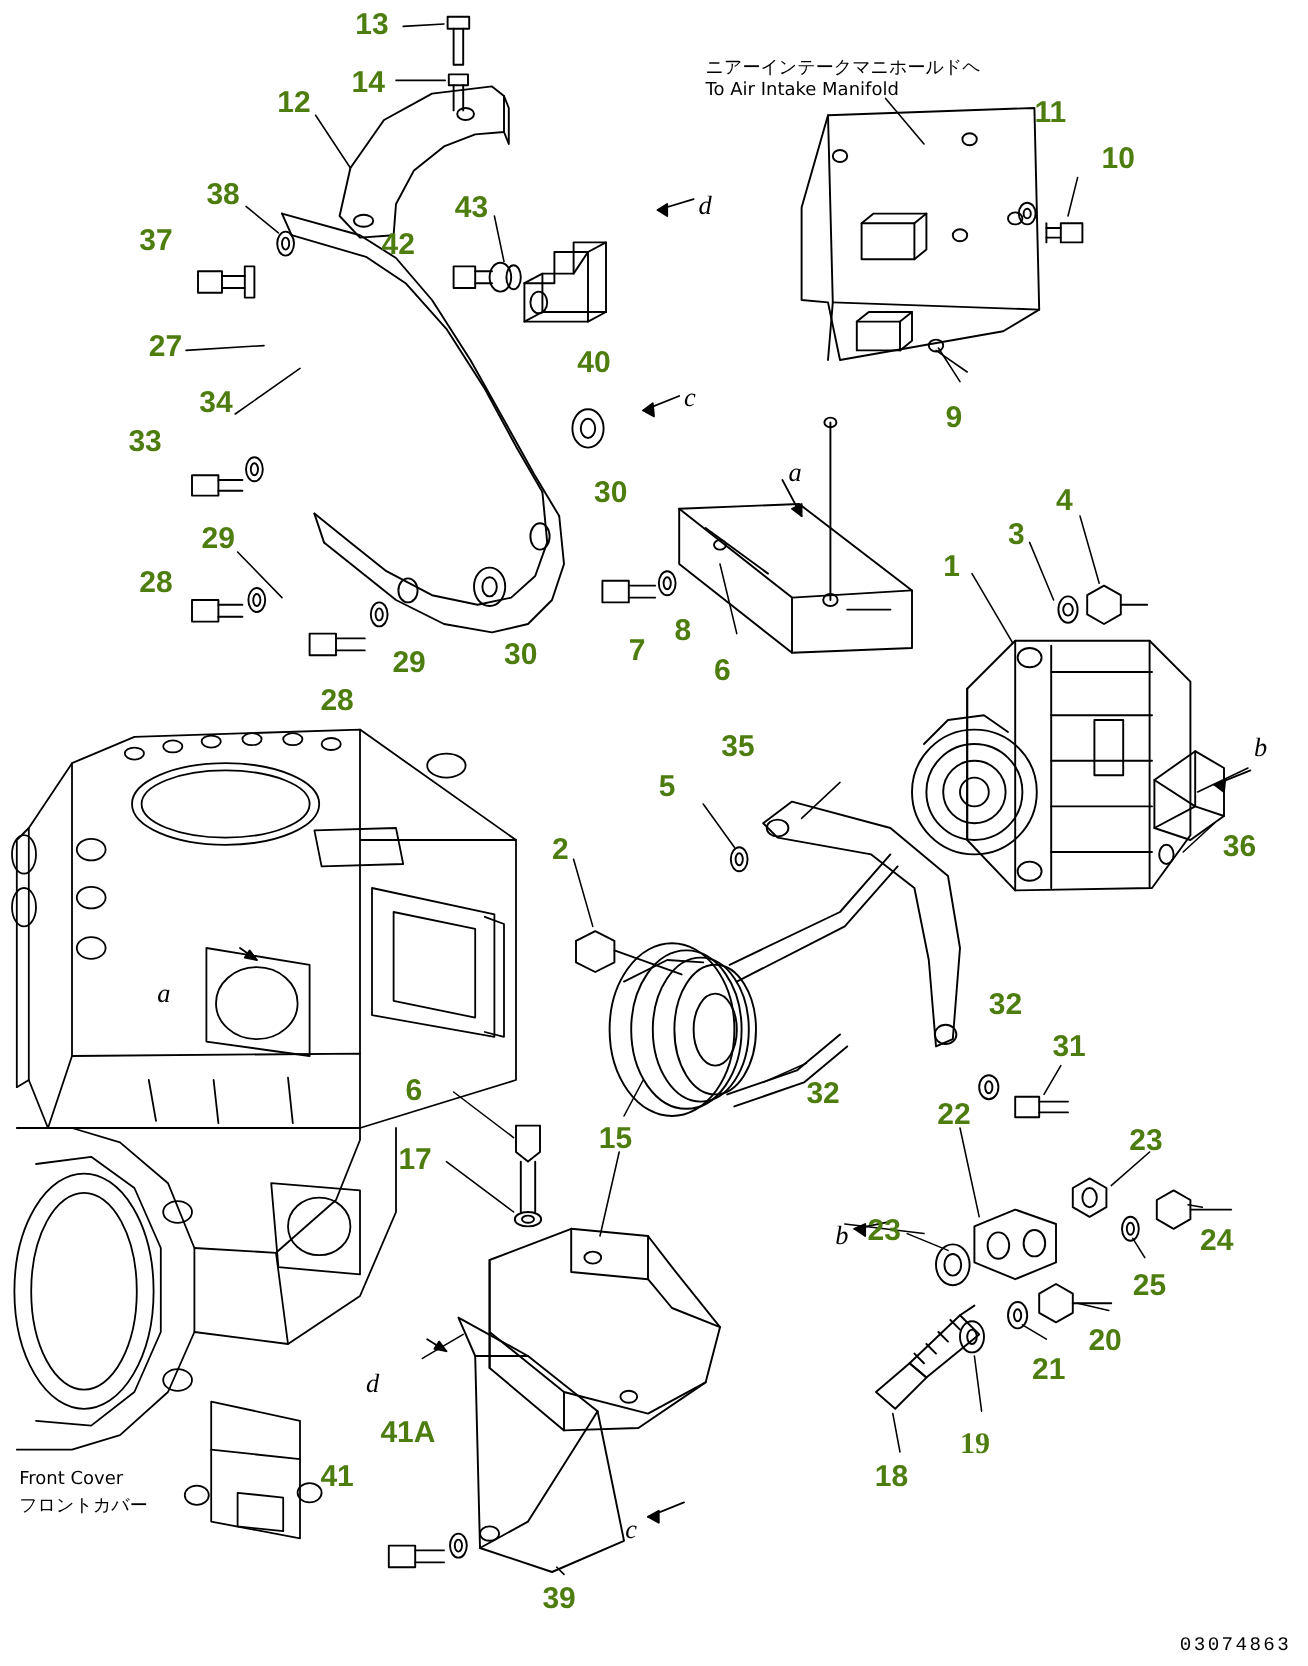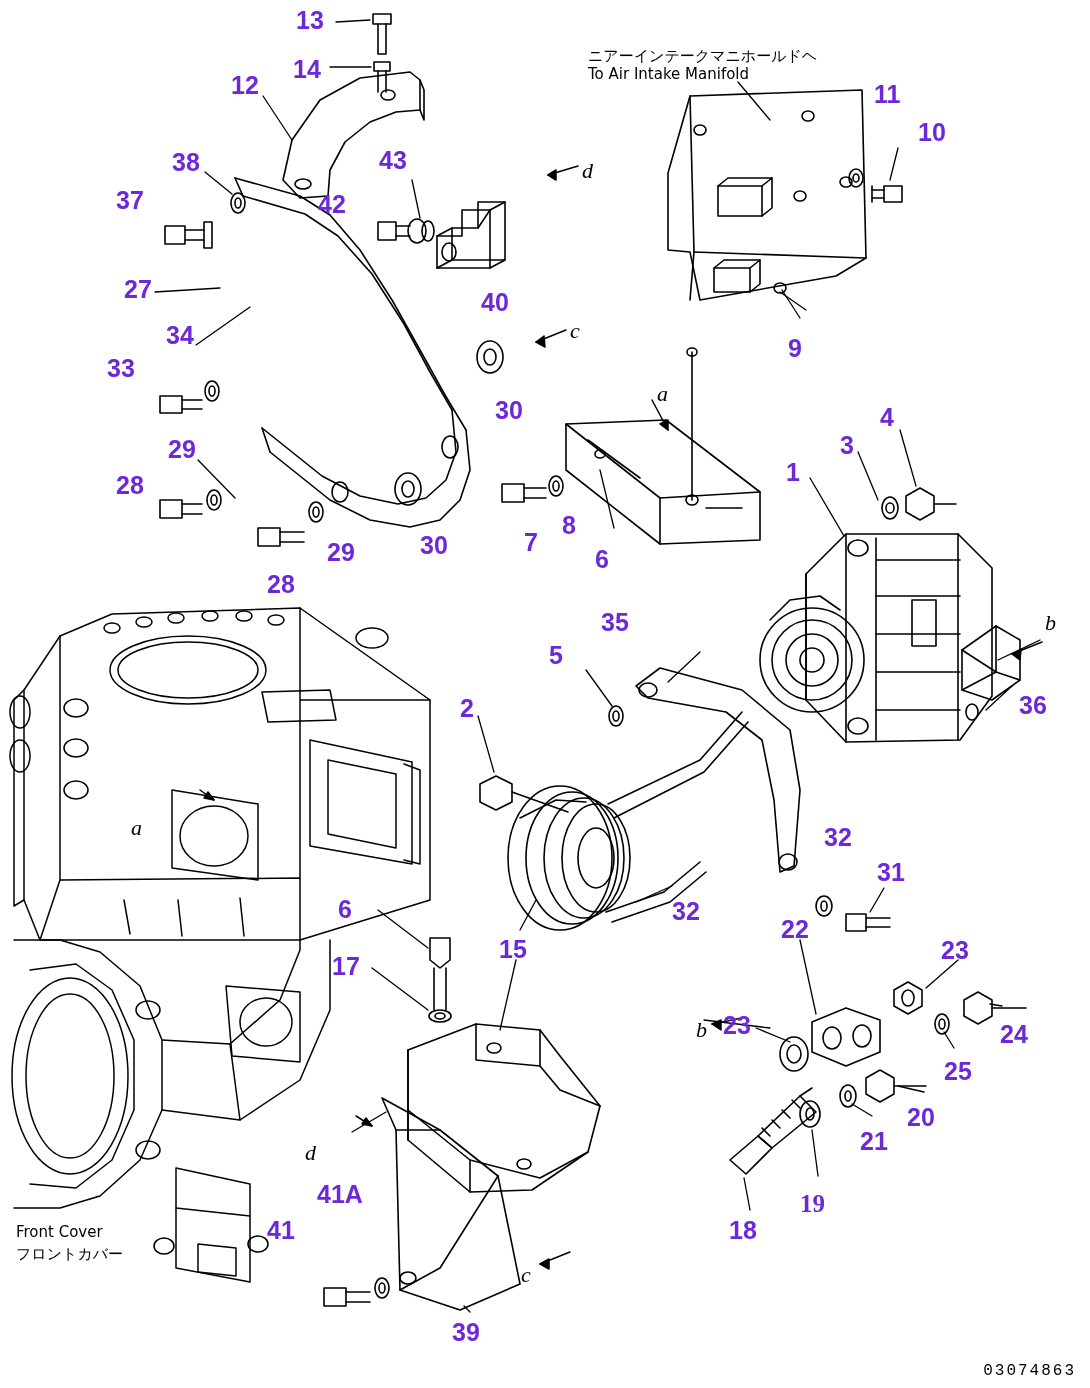--- a/index.html
+++ b/index.html
@@ -6,21 +6,21 @@
   #sheet{
     position:relative;
     width:1090px;height:1388px;
     background:#ffffff;
     font-family:"Liberation Sans", sans-serif;
     overflow:hidden;
   }
   #art{position:absolute;left:0;top:0;width:1090px;height:1388px;}
   .callout{
     position:absolute;
-    color:#6d28d9;
+    color:#4d7c0f;
     font-weight:bold;
     font-family:"Liberation Sans", sans-serif;
     font-size:25px;
     line-height:25px;
     white-space:nowrap;
     letter-spacing:0px;
   }
   .jp{
     position:absolute;
     color:#000000;
@@ -450,25 +450,25 @@
   <div class="lblk" style="left:1045px;top:610px;">b</div>
   <div class="lblk" style="left:696px;top:1017px;">b</div>
   <div class="lblk" style="left:570px;top:318px;">c</div>
   <div class="lblk" style="left:521px;top:1262px;">c</div>
   <div class="lblk" style="left:582px;top:158px;">d</div>
   <div class="lblk" style="left:305px;top:1140px;">d</div>
 
   <div class="callout" style="left:296px;top:8px;">13</div>
   <div class="callout" style="left:293px;top:57px;">14</div>
   <div class="callout" style="left:231px;top:73px;">12</div>
-  <div class="callout" style="left:862px;top:82px;padding-left:12px;">11</div>
+  <div class="callout" style="left:862px;top:82px;">11</div>
   <div class="callout" style="left:918px;top:120px;">10</div>
   <div class="callout" style="left:172px;top:150px;">38</div>
   <div class="callout" style="left:116px;top:188px;">37</div>
-  <div class="callout" style="left:379px;top:148px;">43</div>
+  <div class="callout" style="left:379px;top:161px;">43</div>
   <div class="callout" style="left:318px;top:192px;">42</div>
   <div class="callout" style="left:788px;top:336px;">9</div>
   <div class="callout" style="left:124px;top:277px;">27</div>
   <div class="callout" style="left:166px;top:323px;">34</div>
   <div class="callout" style="left:107px;top:356px;">33</div>
   <div class="callout" style="left:481px;top:290px;">40</div>
   <div class="callout" style="left:495px;top:398px;">30</div>
   <div class="callout" style="left:168px;top:437px;">29</div>
   <div class="callout" style="left:116px;top:473px;">28</div>
   <div class="callout" style="left:880px;top:405px;">4</div>

